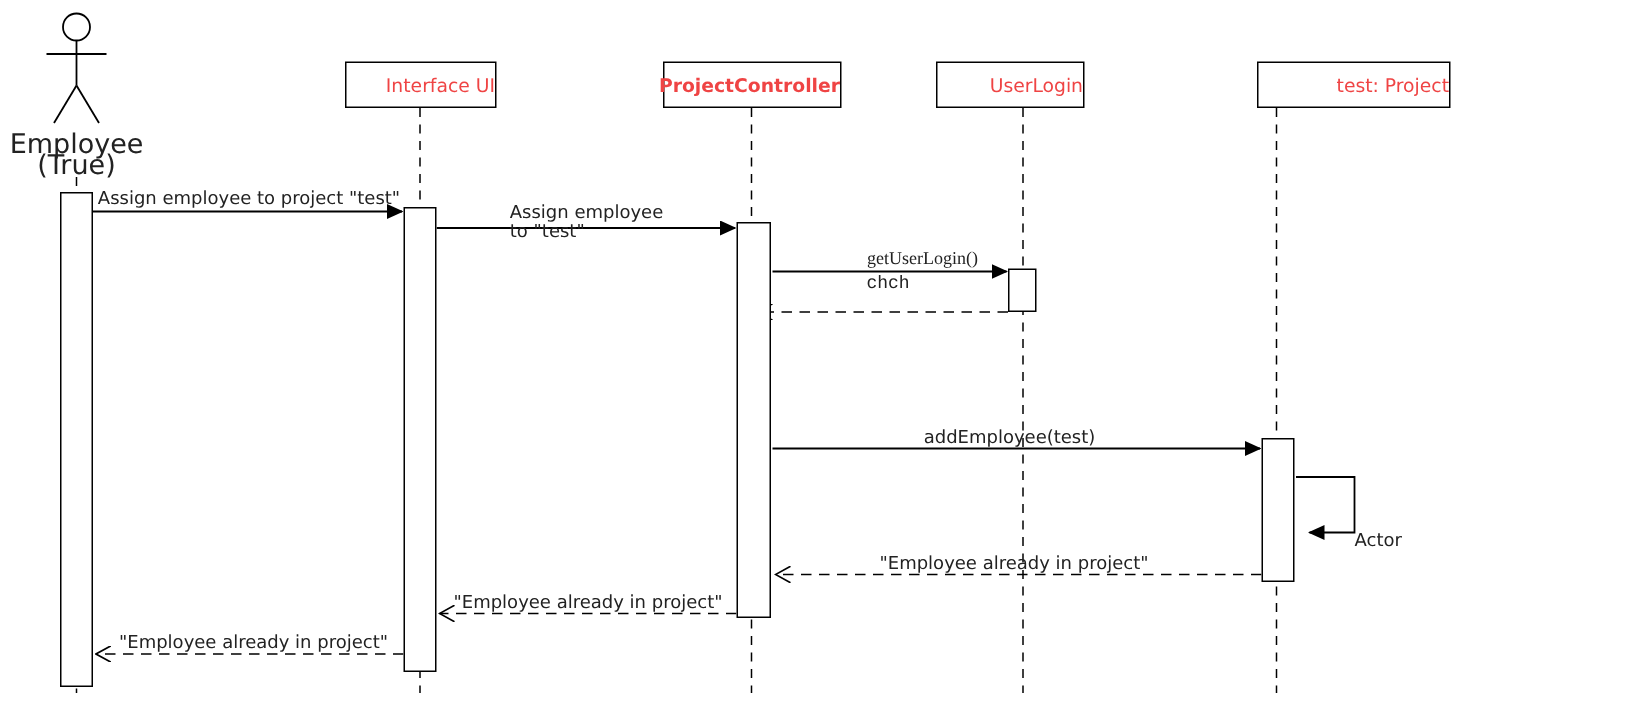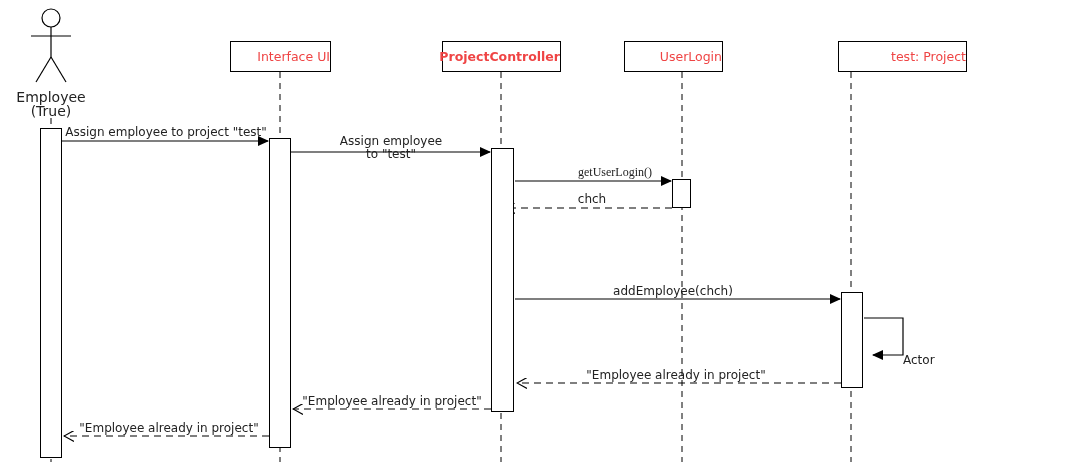--- a/index.html
+++ b/index.html
@@ -37,21 +37,21 @@
   .msg-label {
     position: absolute;
     font-size: 12px;
     color: #222222;
     white-space: nowrap;
     line-height: 13px;
   }
   .msg-label.center { transform: translateX(-50%); }
   .actor-label {
     position: absolute;
-    font-size: 14px;
+    font-size: 18px;
     color: #222222;
     text-align: center;
     line-height: 14px;
     white-space: nowrap;
     transform: translateX(-50%);
   }
   .activation {
     position: absolute;
     box-sizing: border-box;
     border: 1px solid #000000;
@@ -134,35 +134,35 @@
   <div class="activation" style="left:40px; top:128px; width:22px; height:330px;"></div>
   <div class="activation" style="left:269px; top:138px; width:22px; height:310px;"></div>
   <div class="activation" style="left:491px; top:148px; width:23px; height:264px;"></div>
   <div class="activation" style="left:672px; top:179px; width:19px; height:29px;"></div>
   <div class="activation" style="left:841px; top:292px; width:22px; height:96px;"></div>
 
   <div class="msg-label center" style="left:166px; top:126px;">
     <span>Assign employee to project "test"</span>
   </div>
 
-  <div class="msg-label center" style="left:391px; top:135px; text-align:center;">
+  <div class="msg-label center" style="left:391px; top:135px; text-align:left;">
     <div>Assign employee</div>
     <div>to "test"</div>
   </div>
 
   <div class="msg-label center" style="left:615px; top:166px;font-family:Liberation Serif, serif;">
     <span>getUserLogin()</span>
   </div>
 
-  <div class="msg-label center" style="left:592px; top:193px;">
+  <div class="msg-label center" style="left:592px; top:183px;font-family:Liberation Mono, monospace;">
     <span>chch</span>
   </div>
 
   <div class="msg-label center" style="left:673px; top:285px;">
-    <span>addEmployee(chch)</span>
+    <span>addEmployee(test)</span>
   </div>
 
 
   <div class="msg-label" style="left:903px; top:354px;">
     <span>Actor</span>
   </div>
 
   <div class="msg-label center" style="left:676px; top:369px;">
     <span>"Employee already in project"</span>
   </div>

